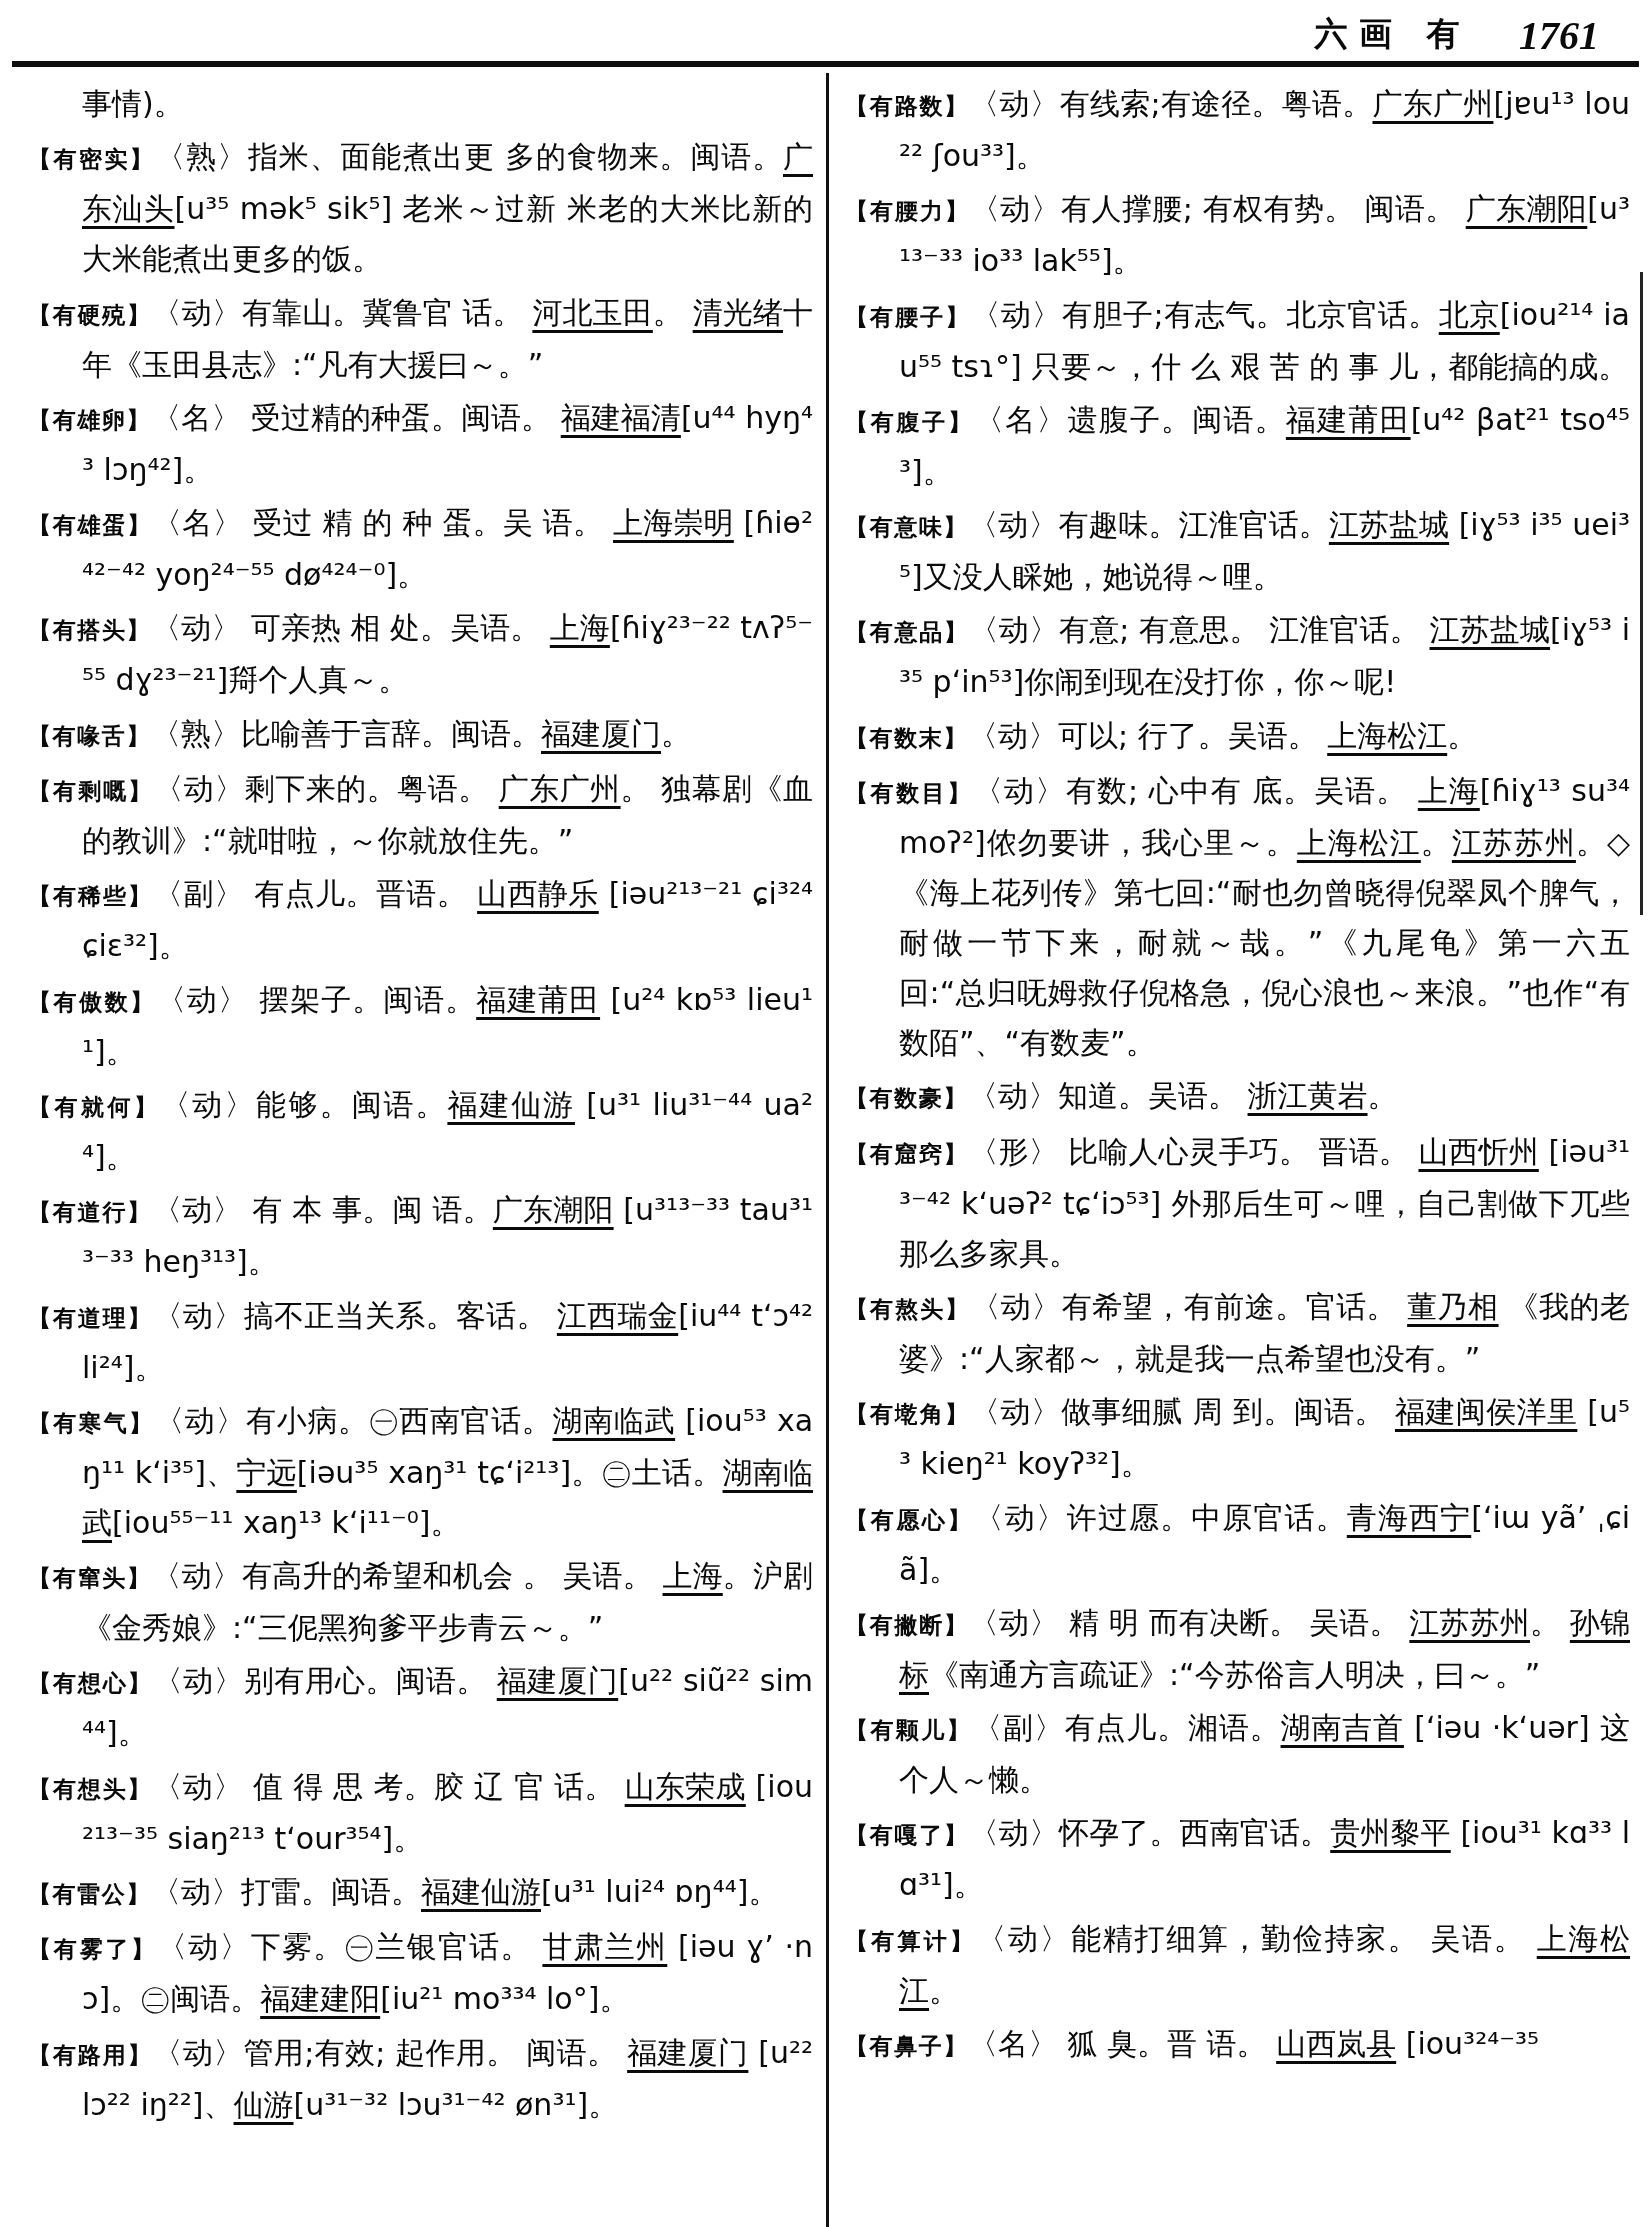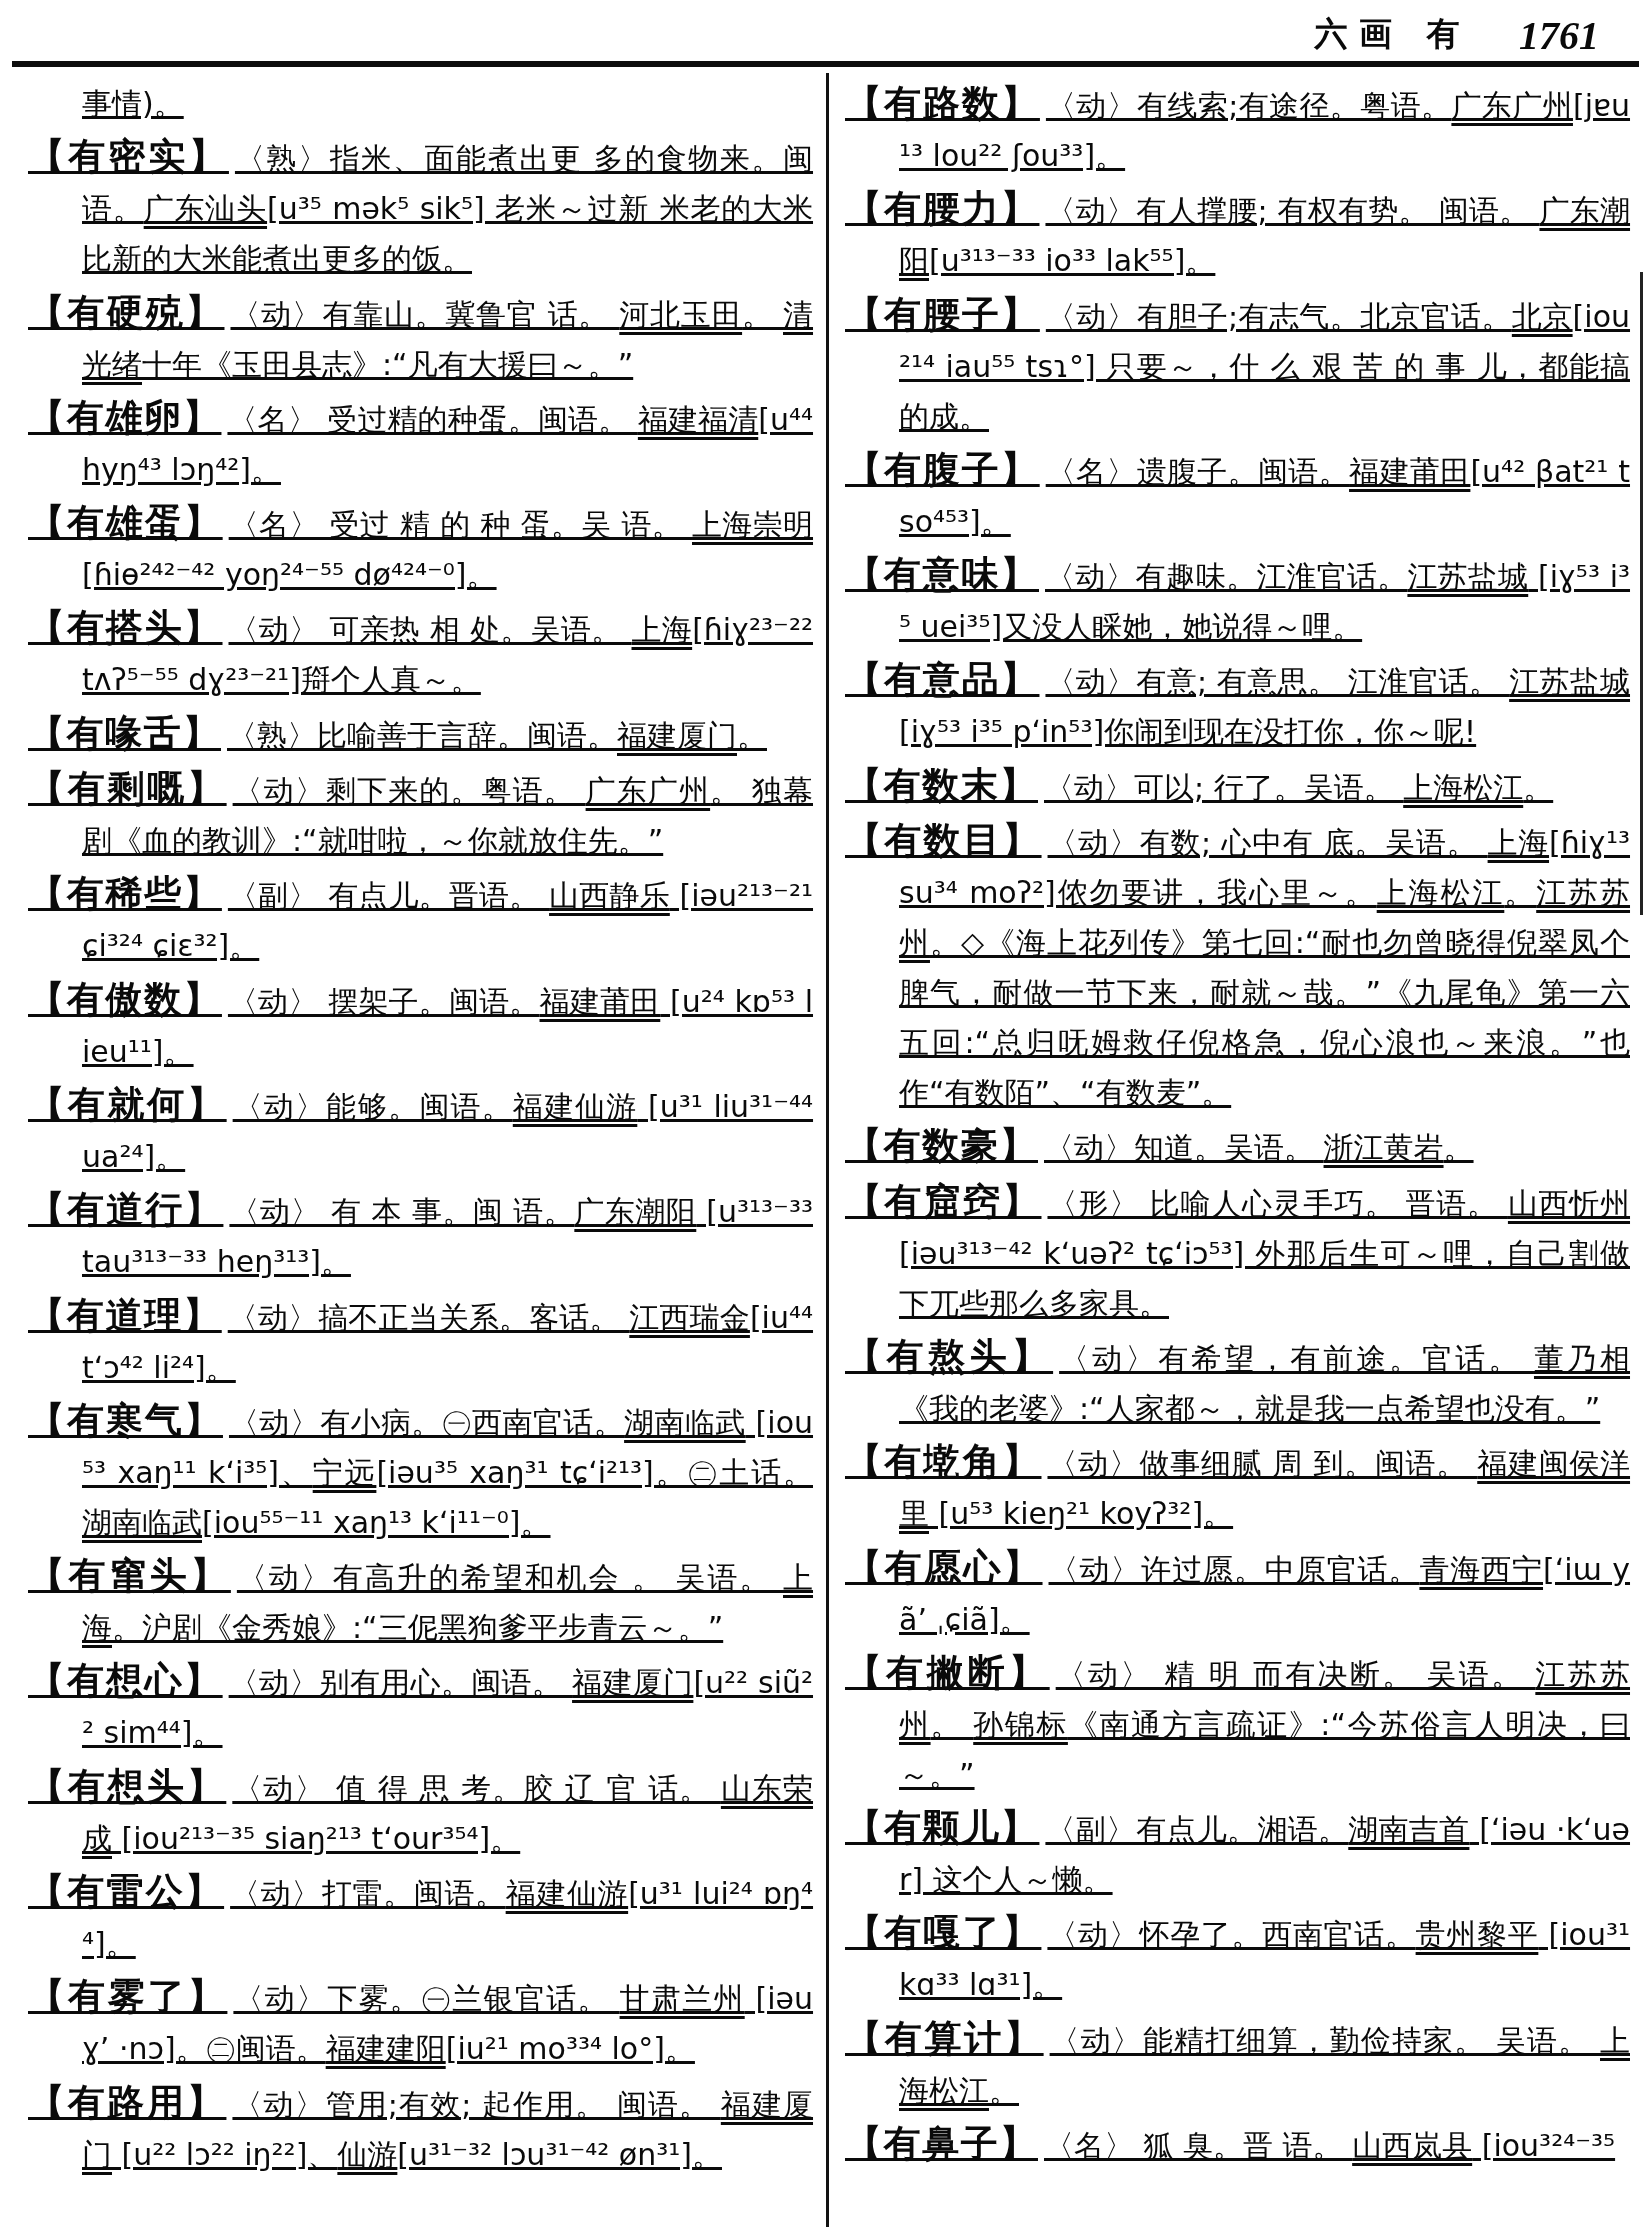--- a/index.html
+++ b/index.html
@@ -32,26 +32,25 @@
     position:absolute;top:79px;width:785px;
     font-size:30px;line-height:50px;
     text-align:justify;
   }
   .col-left{left:28px;}
   .col-right{left:845px;}
   .entry{
     padding-left:54px;text-indent:-54px;
     margin-bottom:3.3px;
     word-break:break-all;
-    text-decoration:underline;
   }
   .entry.cont{text-indent:0;}
   .head{
-    font-weight:bold;font-size:37px;letter-spacing:1.6px;
-    margin-right:6px;
+    font-weight:bold;font-size:23px;letter-spacing:1.6px;
+    margin-right:0;
   }
   .u{
     text-decoration:underline;
     text-decoration-thickness:2.5px;
     text-underline-offset:7.4px;
   }
 </style>
 </head>
 <body>
 

